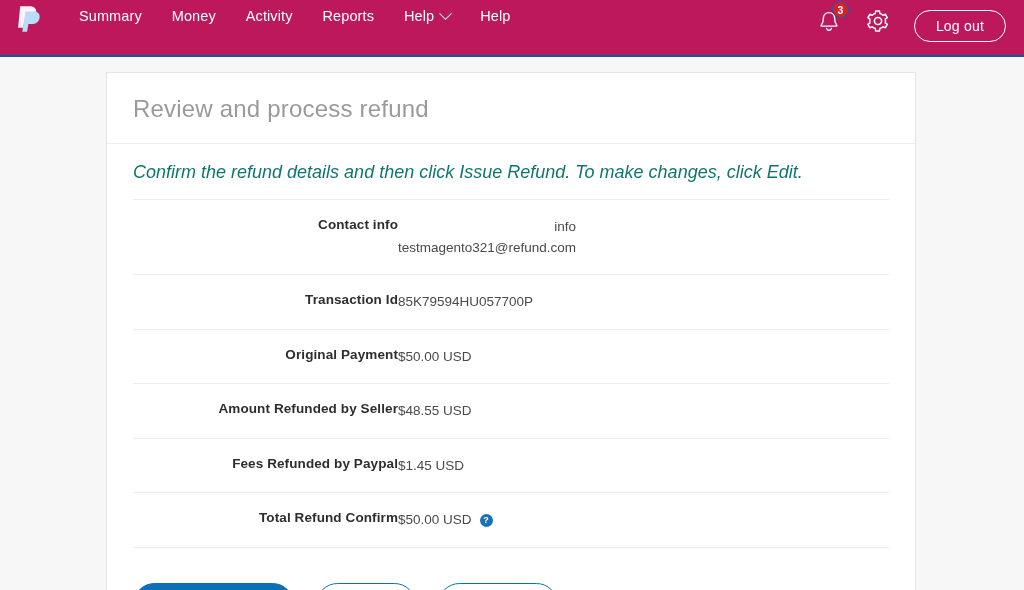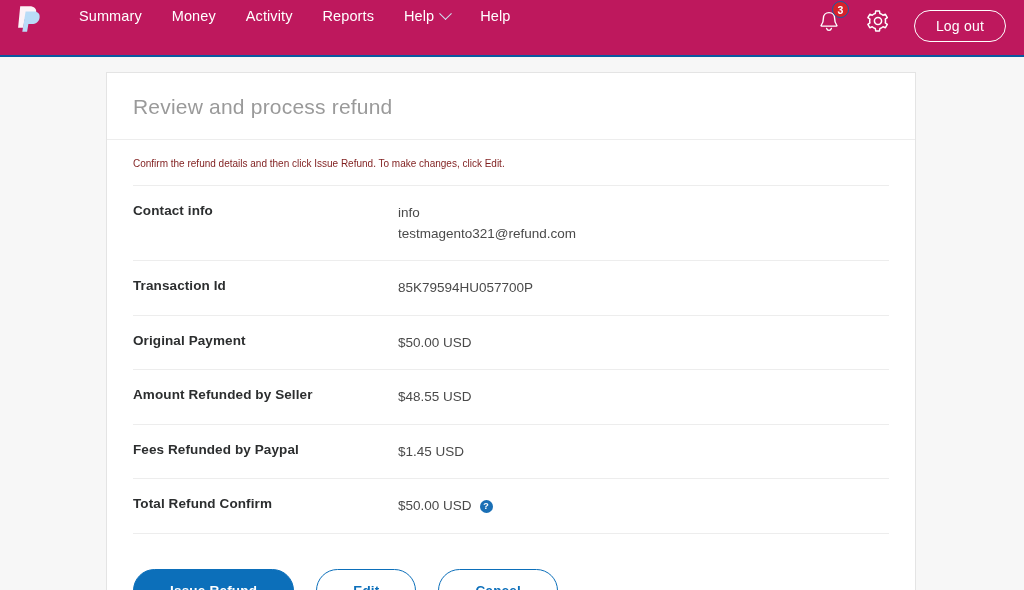--- a/index.html
+++ b/index.html
@@ -121,43 +121,45 @@
     padding: 15px 0 0 0;
   }
   .card {
     width: 810px;
     margin-left: 106px;
     background: #ffffff;
     border: 1px solid #e4e4e4;
     box-sizing: border-box;
   }
   .card-title {
-    font-size: 21px;
+    font-size: 24px;
     color: #9a9a9a;
     font-weight: normal;
     padding: 22px 26px 20px 26px;
     border-bottom: 1px solid #ededed;
     letter-spacing: .2px;
   }
   .card-body {
     padding: 0 26px 0 26px;
   }
   .intro {
-    font-size: 10px;
-    color: #7f1d1d;
+    font-size: 18px;
+    color: #0f766e;
     padding: 18px 0 16px 0;
     border-bottom: 1px solid #ededed;
+    font-style: italic;
   }
 
   .row {
     display: flex;
     align-items: flex-start;
     padding: 17px 0 16px 0;
     border-bottom: 1px solid #ededed;
     min-height: 20px;
+    text-align: right;
   }
   .row:last-child { border-bottom: 1px solid #ededed; }
   .row-label {
     width: 265px;
     flex: 0 0 265px;
     font-size: 13.5px;
     font-weight: bold;
     color: #2c2e2f;
     letter-spacing: .1px;
   }

